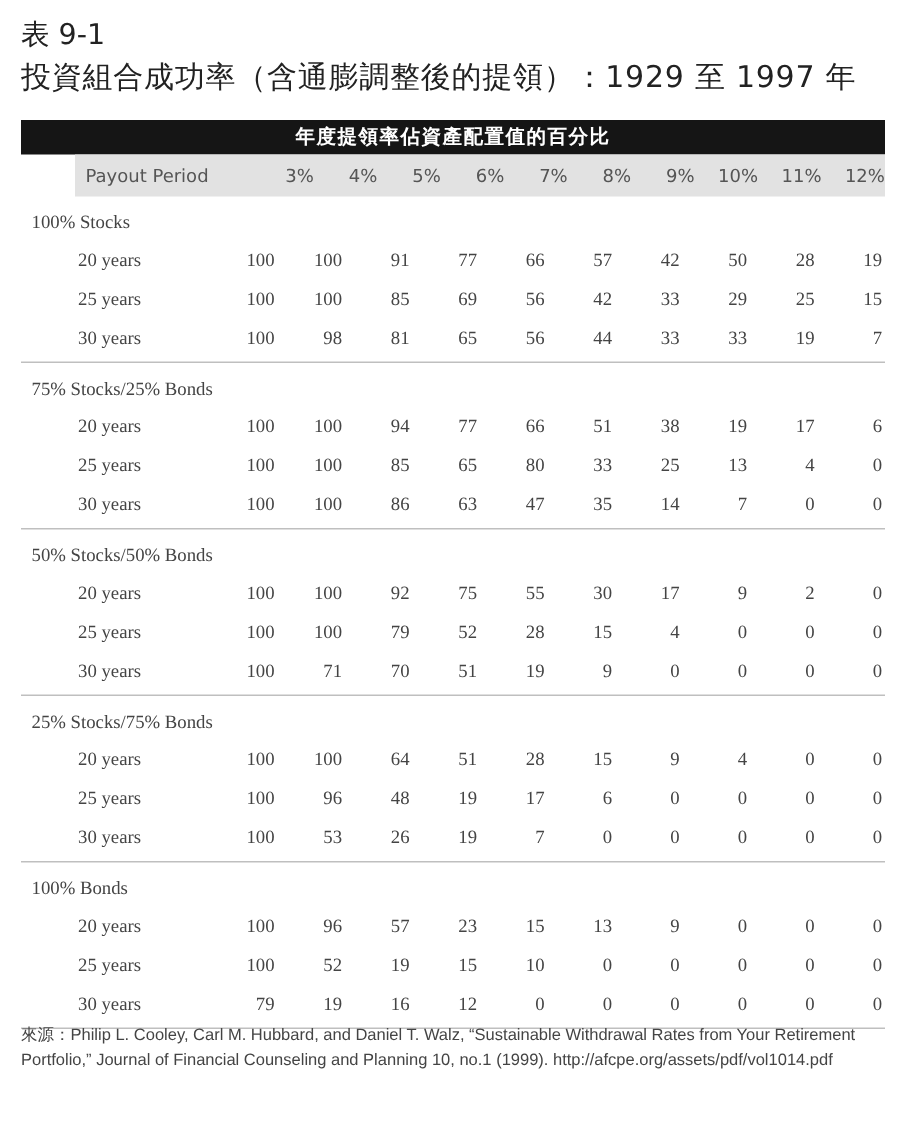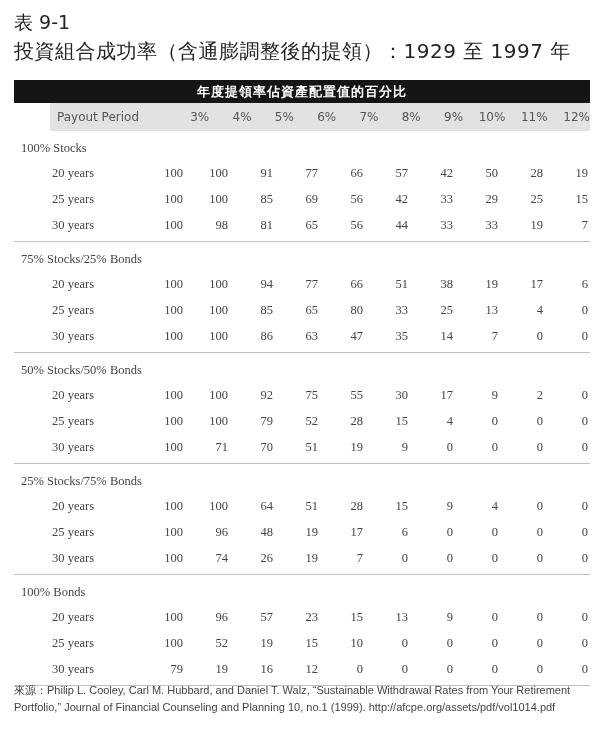--- a/index.html
+++ b/index.html
@@ -195,21 +195,21 @@
           <span class="cell" style="width: 45px;">17</span>
           <span class="cell" style="width: 45px;">6</span>
           <span class="cell" style="width: 45px;">0</span>
           <span class="cell" style="width: 45px;">0</span>
           <span class="cell" style="width: 45px;">0</span>
           <span class="cell" style="width: 45px;">0</span>
         </div>
         <div class="row">
           <span class="cell-label">30 years</span>
           <span class="cell" style="width: 45px;">100</span>
-          <span class="cell" style="width: 45px;">74</span>
+          <span class="cell" style="width: 45px;">53</span>
           <span class="cell" style="width: 45px;">26</span>
           <span class="cell" style="width: 45px;">19</span>
           <span class="cell" style="width: 45px;">7</span>
           <span class="cell" style="width: 45px;">0</span>
           <span class="cell" style="width: 45px;">0</span>
           <span class="cell" style="width: 45px;">0</span>
           <span class="cell" style="width: 45px;">0</span>
           <span class="cell" style="width: 45px;">0</span>
         </div>
       </div>

